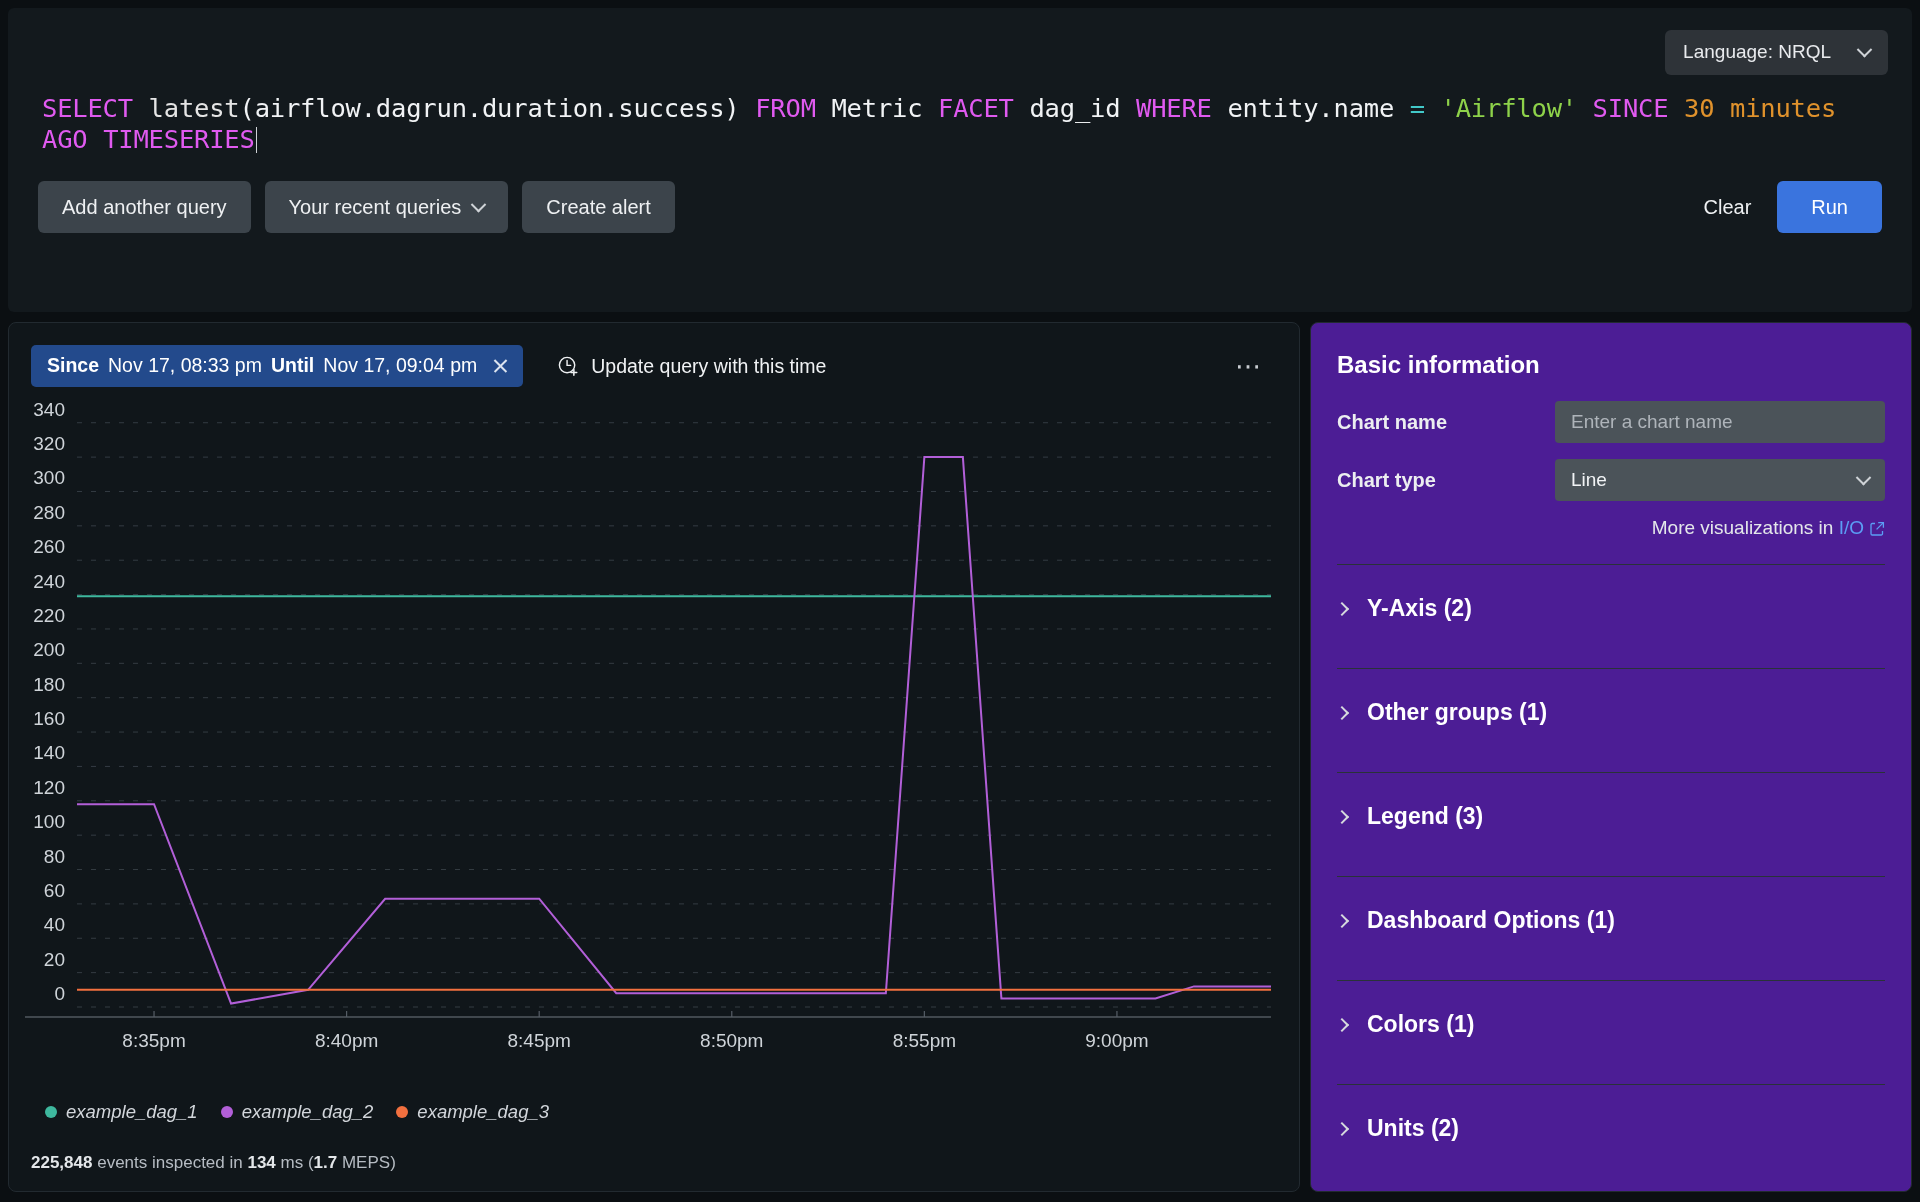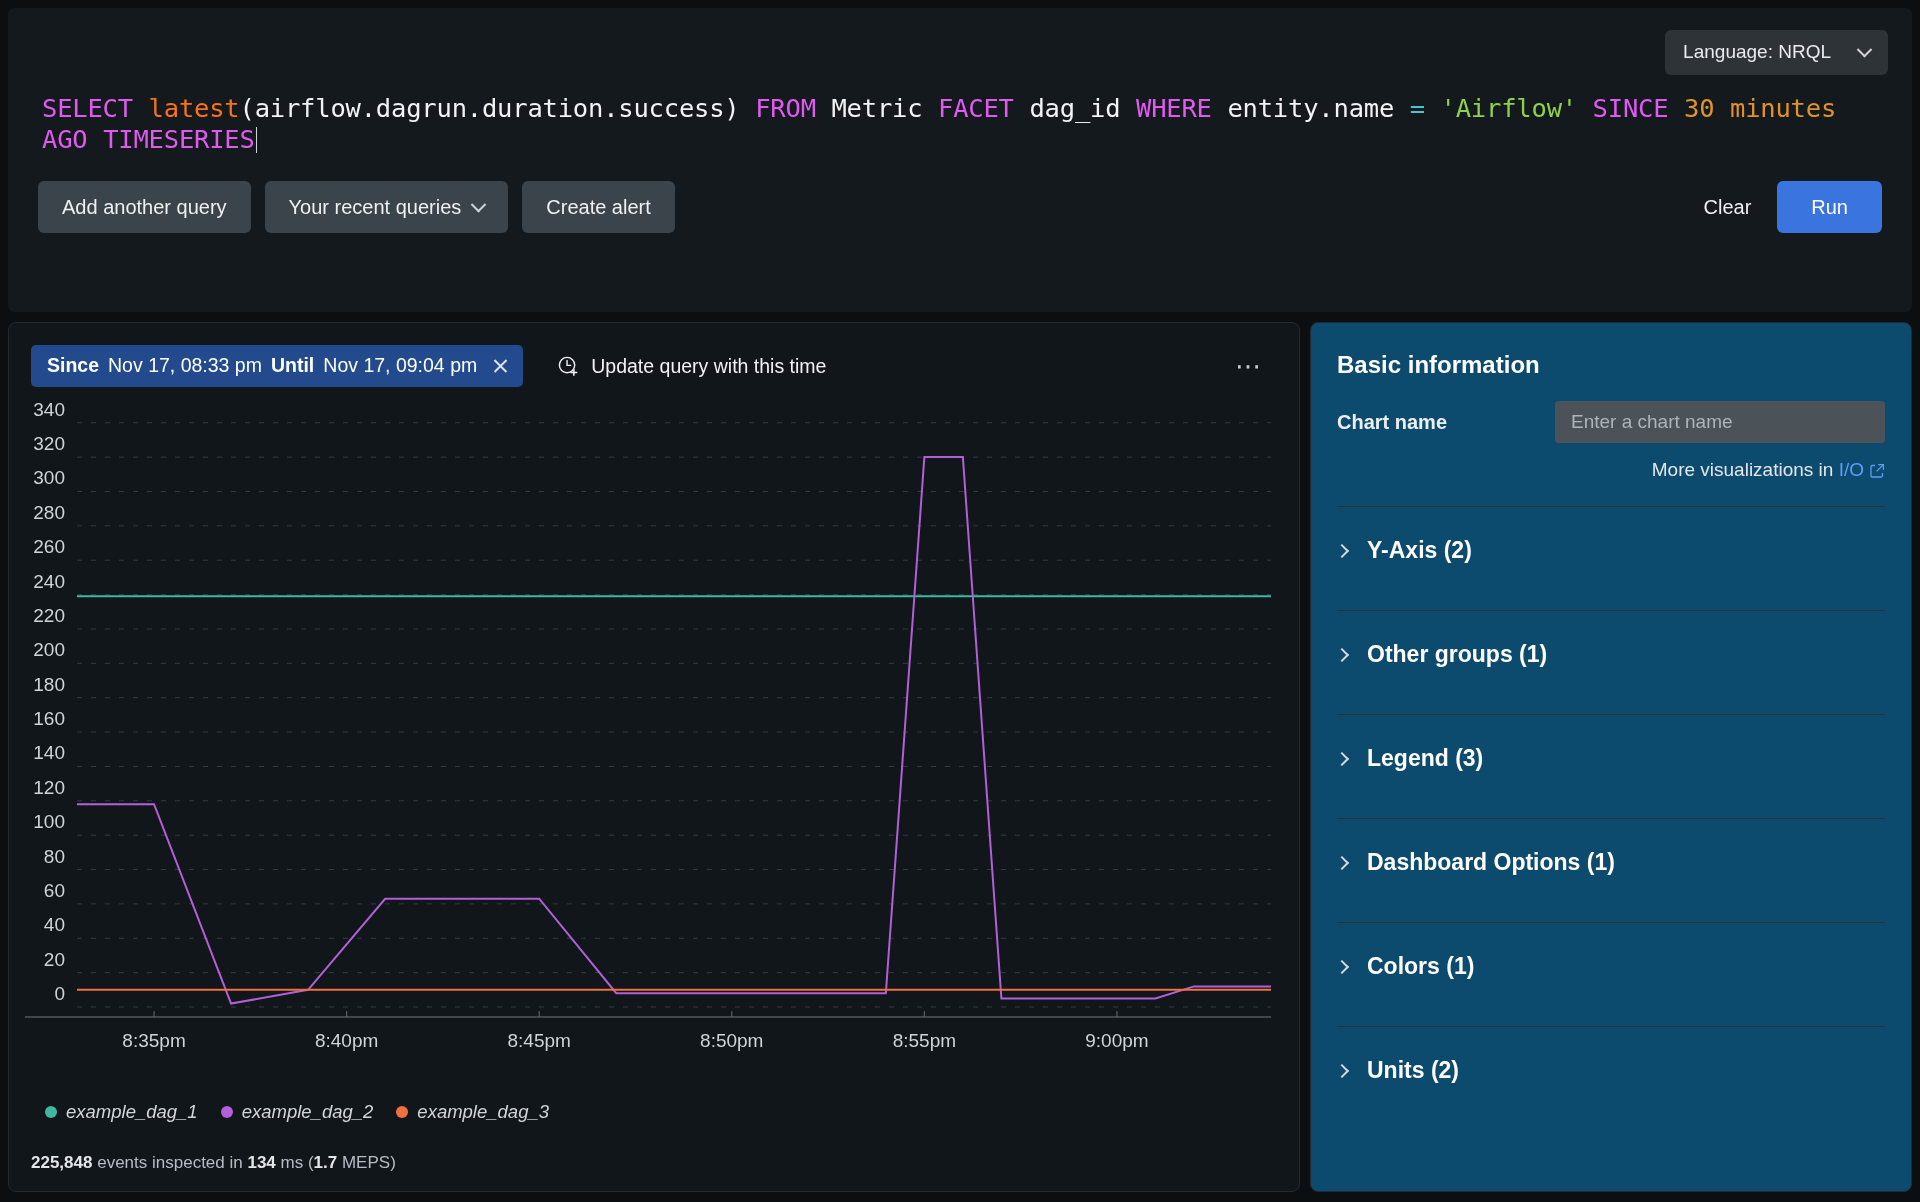--- a/index.html
+++ b/index.html
@@ -53,21 +53,21 @@
   .nrql {
     font-family: "DejaVu Sans Mono", "Liberation Mono", monospace;
     font-size: 25.5px;
     line-height: 31px;
     padding: 18px 34px 0 34px;
     white-space: normal;
     word-spacing: 0.5px;
     letter-spacing: -0.2px;
   }
   .kw   { color: #e05af0; }
-  .fn   { color: #f97316; }
+  .fn   { color: #e5e5e5; }
   .plain{ color: #f1f3f5; }
   .str  { color: #8ed24a; }
   .num  { color: #e0922c; }
   .op   { color: #42c9c9; }
   .caret {
     display: inline-block;
     width: 1.5px; height: 26px;
     background: #cfd3d7;
     vertical-align: -5px;
     margin-left: 1px;
@@ -172,21 +172,21 @@
     position: absolute; left: 36px; bottom: 68px;
     display: flex; gap: 23px; align-items: center; font-style: italic;
   }
   .legend-item { display: flex; align-items: center; gap: 9px; cursor: pointer; }
   .legend-dot { width: 12px; height: 12px; border-radius: 50%; }
   .legend-lbl { font-size: 18.5px; color: #d2d6db; }
 
   
   .side {
     flex: 1;
-    background: #0c4a6e;
+    background: #4c1d95;
     border: 1px solid #222a30;
     border-radius: 8px;
     padding: 28px 26px 0 26px;
     overflow: hidden;
   }
   .side-title { font-size: 24px; font-weight: bold; color: #fff; margin-bottom: 22px; }
   .field-row { display: flex; align-items: center; margin-bottom: 16px; }
   .field-lbl { width: 218px; font-size: 20px; font-weight: bold; color: #eceef0; }
   .field-ctl {
     flex: 1; height: 42px; background: #4b5359; border: none; border-radius: 4px;
@@ -355,20 +355,27 @@
     </div>
 
     <div class="side">
       <div class="side-title">Basic information</div>
 
       <div class="field-row">
         <div class="field-lbl">Chart name</div>
         <input class="field-ctl" type="text" placeholder="Enter a chart name" style="">
       </div>
 
+      <div class="field-row">
+        <div class="field-lbl">Chart type</div>
+        <div class="select-ctl">
+          <span>Line</span>
+          <span class="chev"></span>
+        </div>
+      </div>
 
       <div class="more-viz">
         <span>More visualizations in </span><a href="#">I/O</a><span class="ext-icon"><svg width="16" height="16" viewBox="0 0 16 16">
               <path d="M6 2.5H3.2A1.2 1.2 0 0 0 2 3.7v9.1A1.2 1.2 0 0 0 3.2 14h9.1a1.2 1.2 0 0 0 1.2-1.2V10" fill="none" stroke="#5b9ef5" stroke-width="1.3"></path>
               <path d="M9.2 1.6H14.4V6.8" fill="none" stroke="#5b9ef5" stroke-width="1.3"></path>
               <path d="M14.1 1.9L7.6 8.4" stroke="#5b9ef5" stroke-width="1.3"></path>
             </svg></span>
       </div>
 
       <div id="accordions">

